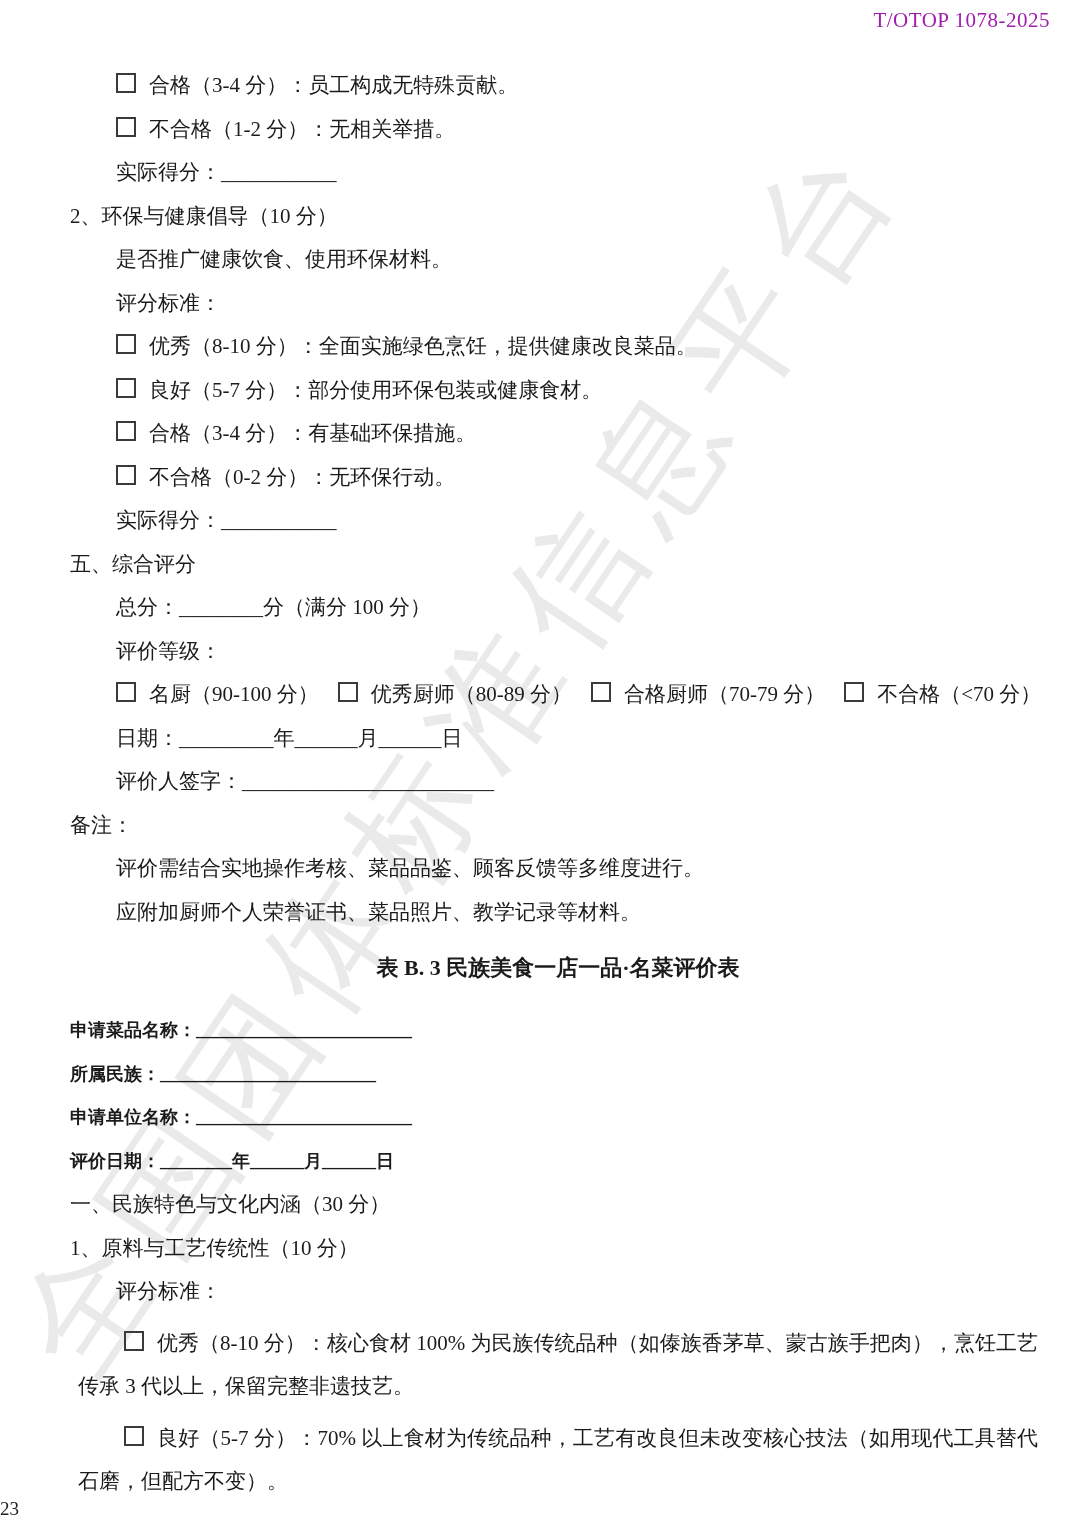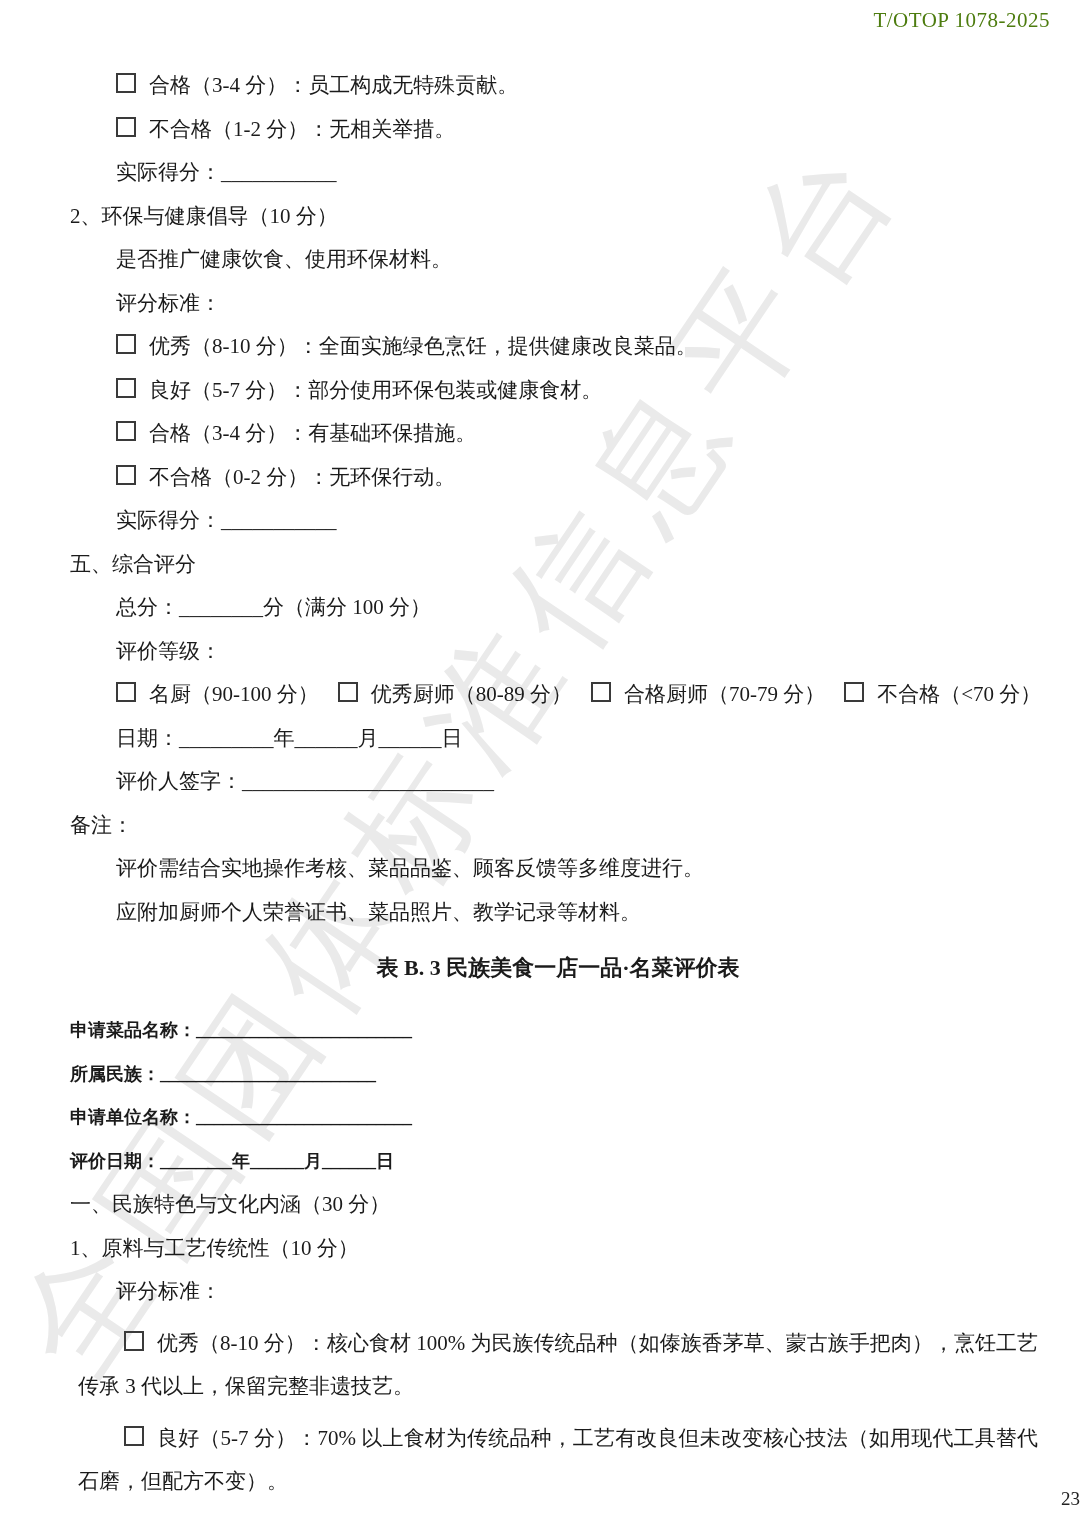--- a/index.html
+++ b/index.html
@@ -17,21 +17,21 @@
     width:1800px; height:175px; line-height:175px;
     transform:rotate(-56deg);
     font-size:128px; letter-spacing:18px;
     color:#eaeaea;
     text-align:center; white-space:nowrap;
     pointer-events:none; user-select:none;
     font-family:"Liberation Serif","DejaVu Serif",serif;
   }
   .doc-code {
     position:absolute; top:8px; right:30px;
-    font-size:21px; letter-spacing:0.5px; color:#4d7c0f;
+    font-size:21px; letter-spacing:0.5px; color:#a21caf;
   }
   main {
     position:relative;
     padding:64px 34px 0 70px;
   }
   .line {
     font-size:21px; line-height:43.5px;
     white-space:nowrap;
   }
   .line.ind { padding-left:46px; }
@@ -47,22 +47,22 @@
   }
   .cb {
     display:inline-block; width:16px; height:16px;
     border:2px solid #3a3a3a; box-sizing:content-box;
     margin-right:13px; vertical-align:-1px;
     background:transparent;
   }
   .opt { margin-right:19px; }
   .opt:last-child { margin-right:8px; }
   footer {
-    position:absolute; bottom:20px; left:0; width:100%;
-    text-align:right; font-size:19px; color:#222;
+    position:absolute; bottom:10px; left:0; width:100%;
+    text-align:left; font-size:19px; color:#222;
   }
 </style>
 </head>
 <body>
 
 <div class="watermark">全国团体标准信息平台</div>
 
 <div class="doc-code">T/OTOP 1078-2025</div>
 
 <main>

